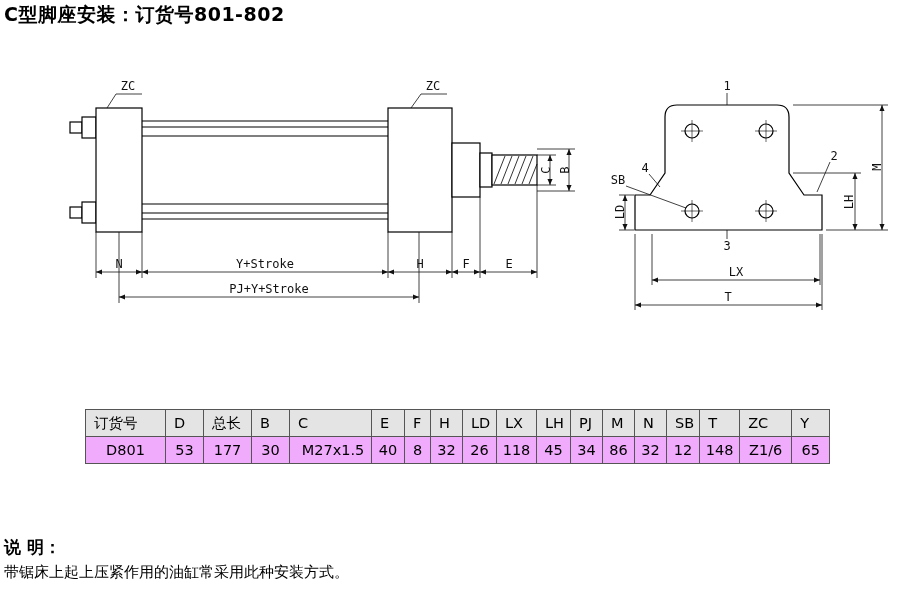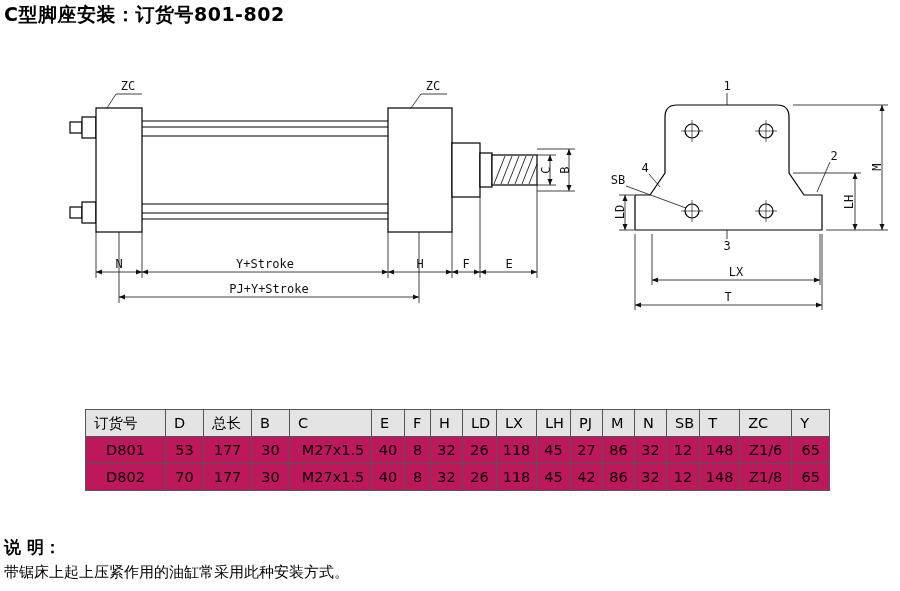--- a/index.html
+++ b/index.html
@@ -5,21 +5,21 @@
   * { margin:0; padding:0; box-sizing:border-box; }
   html,body { background:#fff; }
   body { width:900px; height:591px; font-family:"DejaVu Sans","Liberation Sans",sans-serif; color:#000; }
   .page { position:relative; width:900px; height:591px; background:#fff; overflow:hidden; }
   .title { position:absolute; left:4px; top:2px; font-size:19px; font-weight:bold; letter-spacing:0.5px; }
   .drawing { position:absolute; left:0; top:60px; }
   svg text { font-family:"DejaVu Sans Mono","Liberation Mono",monospace; font-size:12px; fill:#111; stroke:none; }
   table.spec { position:absolute; left:85px; top:409px; border-collapse:collapse; font-size:14.5px; table-layout:fixed; }
   .spec th, .spec td { border:1px solid #555; height:27px; padding:0 5px; font-weight:normal; overflow:hidden; white-space:nowrap; }
   .spec thead th { background:#e4e4e4; text-align:left; padding-left:8px; }
-  .spec tbody td { background:#be185d; text-align:center; }
+  .spec tbody td { background:#f0abfc; text-align:center; }
   .spec tbody td.col-c { text-align:center; padding-left:10px; }
   .note-h { position:absolute; left:4px; top:536px; font-size:17px; font-weight:bold;text-align:center; }
   .note-b { position:absolute; left:4px; top:563px; font-size:15px; }
 </style>
 </head>
 <body>
 
 <div class="page">
 
   <div class="title">C型脚座安装：订货号801-802</div>
@@ -207,47 +207,27 @@
         <td>53</td>
         <td>177</td>
         <td>30</td>
         <td class="col-c">M27x1.5</td>
         <td>40</td>
         <td>8</td>
         <td>32</td>
         <td>26</td>
         <td>118</td>
         <td>45</td>
-        <td>27</td>
+        <td>34</td>
         <td>86</td>
         <td>32</td>
         <td>12</td>
         <td>148</td>
         <td>Z1/6</td>
         <td>65</td>
       </tr>
-      <tr>
-        <td>D802</td>
-        <td>70</td>
-        <td>177</td>
-        <td>30</td>
-        <td class="col-c">M27x1.5</td>
-        <td>40</td>
-        <td>8</td>
-        <td>32</td>
-        <td>26</td>
-        <td>118</td>
-        <td>45</td>
-        <td>42</td>
-        <td>86</td>
-        <td>32</td>
-        <td>12</td>
-        <td>148</td>
-        <td>Z1/8</td>
-        <td>65</td>
-      </tr>
     </tbody>
   </table>
 
   <div class="note-h">说 明：</div>
   <div class="note-b">带锯床上起上压紧作用的油缸常采用此种安装方式。</div>
 
 </div>
 
 </body></html>

